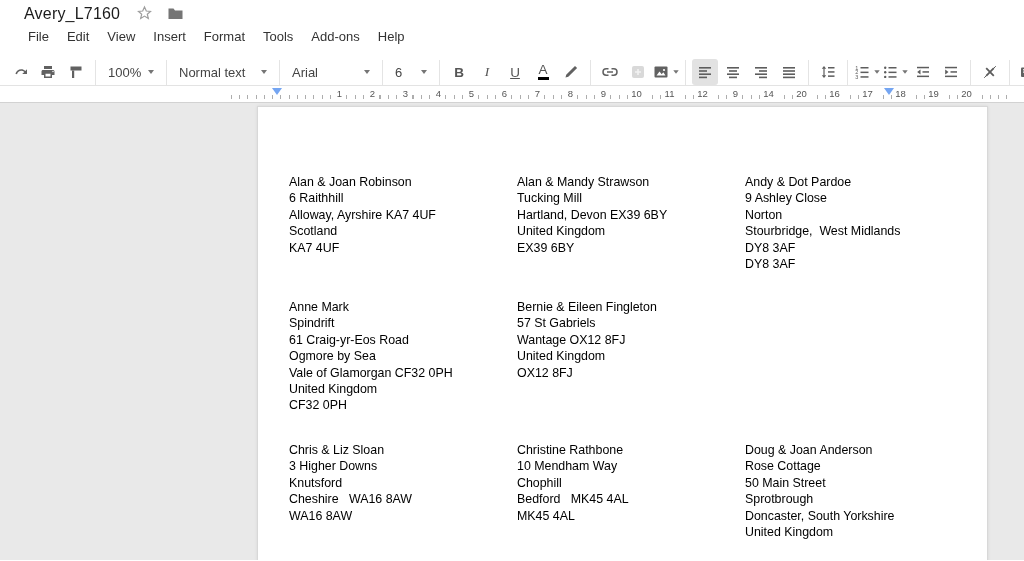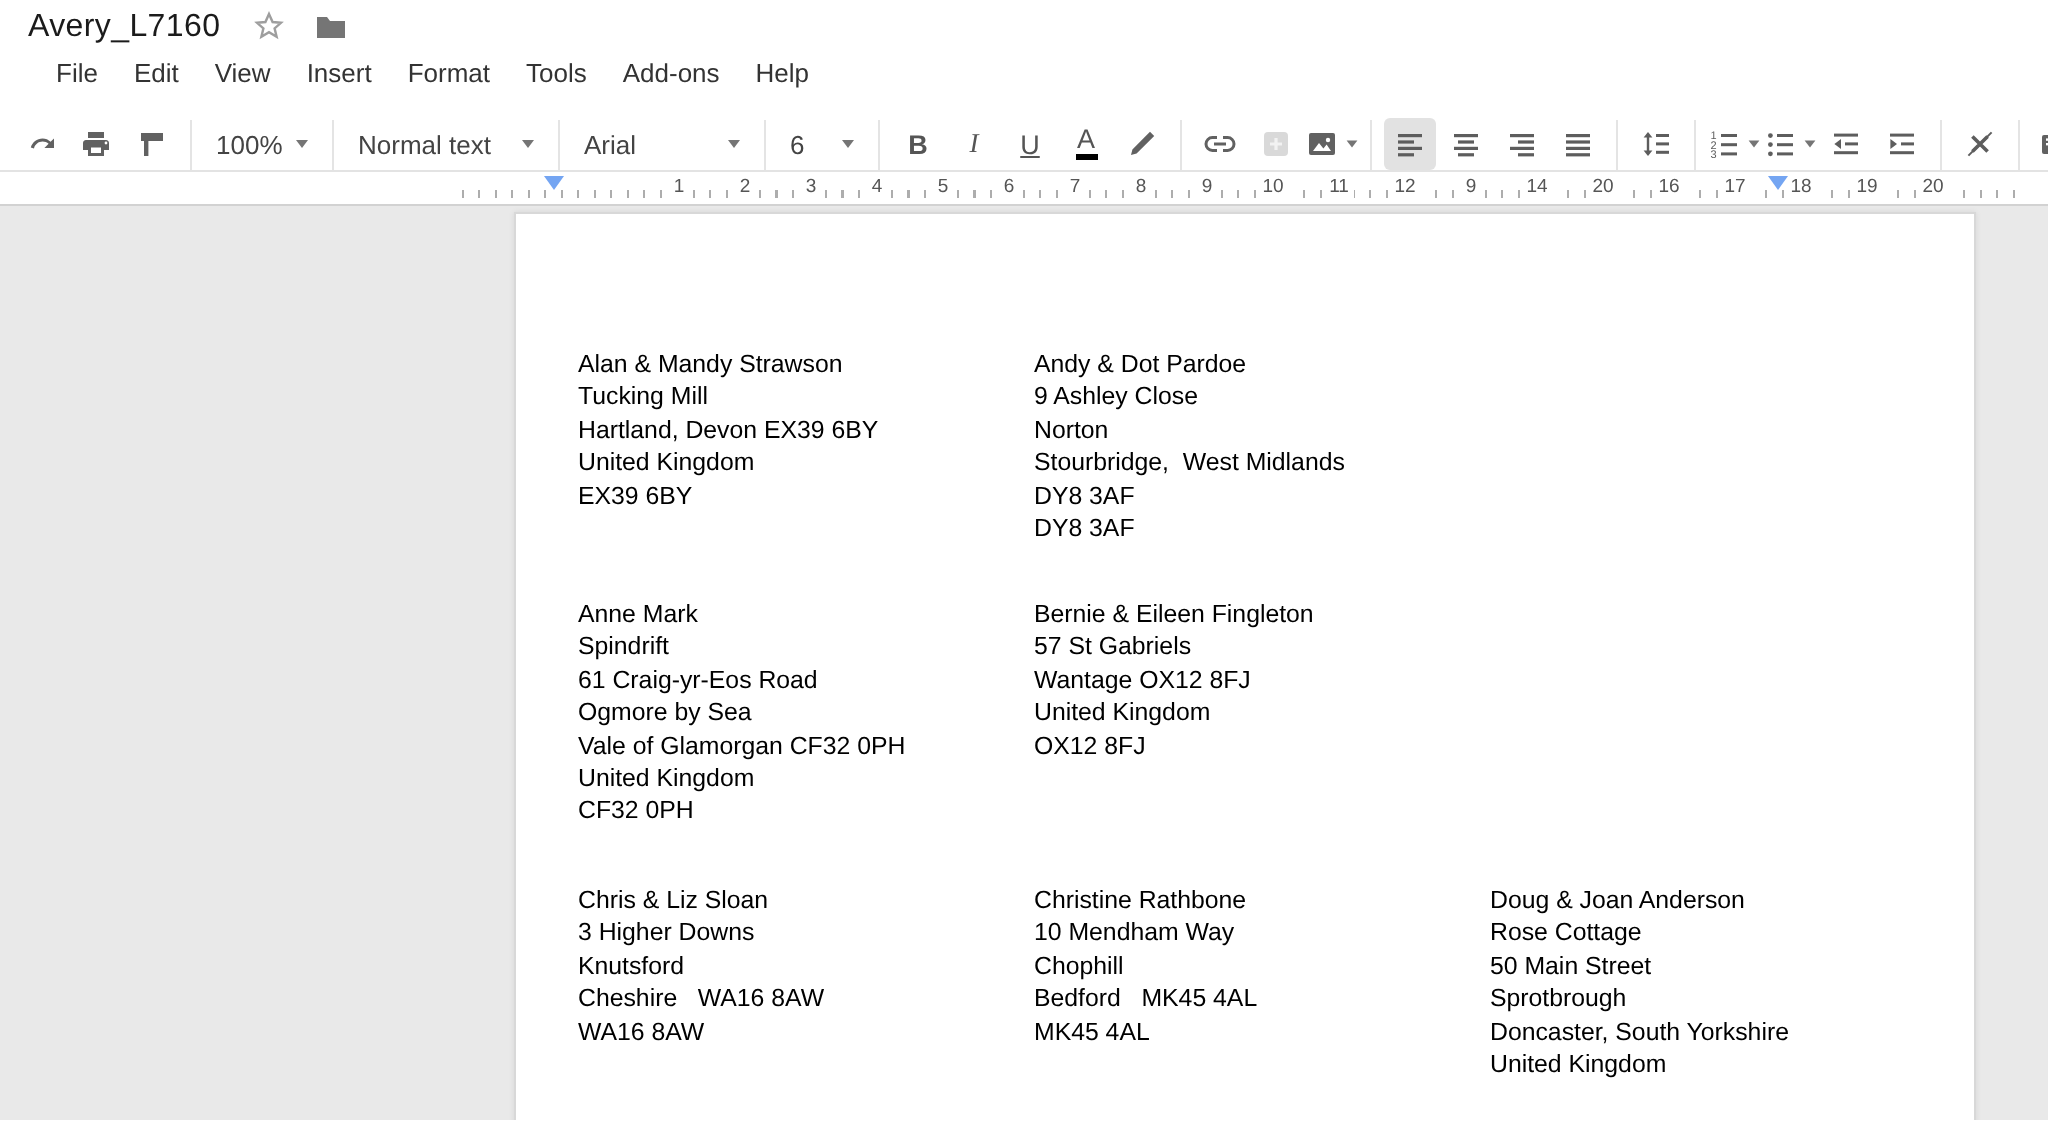--- a/index.html
+++ b/index.html
@@ -1,20 +1,20 @@
 <!DOCTYPE html>
 <html><head>
 <meta charset="utf-8">
 <style>
   * { box-sizing: border-box; margin: 0; padding: 0; }
   html,body { width:1024px; height:561px; overflow:hidden; }
   body { font-family:"Liberation Sans", sans-serif; background:#fff; }
 
   
-  .titlebar { display:flex; align-items:center; height:24px; padding-left:14px; padding-top:3px; }
+  .titlebar { display:flex; align-items:center; height:24px; padding-left:24px; padding-top:3px; }
   .doc-title { font-size:16px; color:#1b1b1b; letter-spacing:.2px; }
   .title-icon { display:flex; align-items:center; }
   .star-wrap { margin-left:16px; }
   .folder-wrap { margin-left:14px; }
 
   
   .menubar { display:flex; align-items:center; height:25px; padding-left:19px; font-size:13px; color:#333; }
   .menu-item { padding:0 9px; cursor:default; }
   .last-edit { margin-left:12px; color:#9a9a9a; text-decoration:underline; }
 
@@ -421,20 +421,25 @@
         <i>20</i>
       </span>
     </div>
   <div class="ind-marker ind-left"></div>
   <div class="ind-marker ind-right"></div>
 </div>
 
 <div class="canvas">
   <div class="page">
     <div class="lrow r1">
+      <div class="cell">Alan &amp; Joan Robinson
+6 Raithhill
+Alloway, Ayrshire KA7 4UF
+Scotland
+KA7 4UF</div>
       <div class="cell">Alan &amp; Mandy Strawson
 Tucking Mill
 Hartland, Devon EX39 6BY
 United Kingdom
 EX39 6BY</div>
       <div class="cell">Andy &amp; Dot Pardoe
 9 Ashley Close
 Norton
 Stourbridge,  West Midlands
 DY8 3AF

